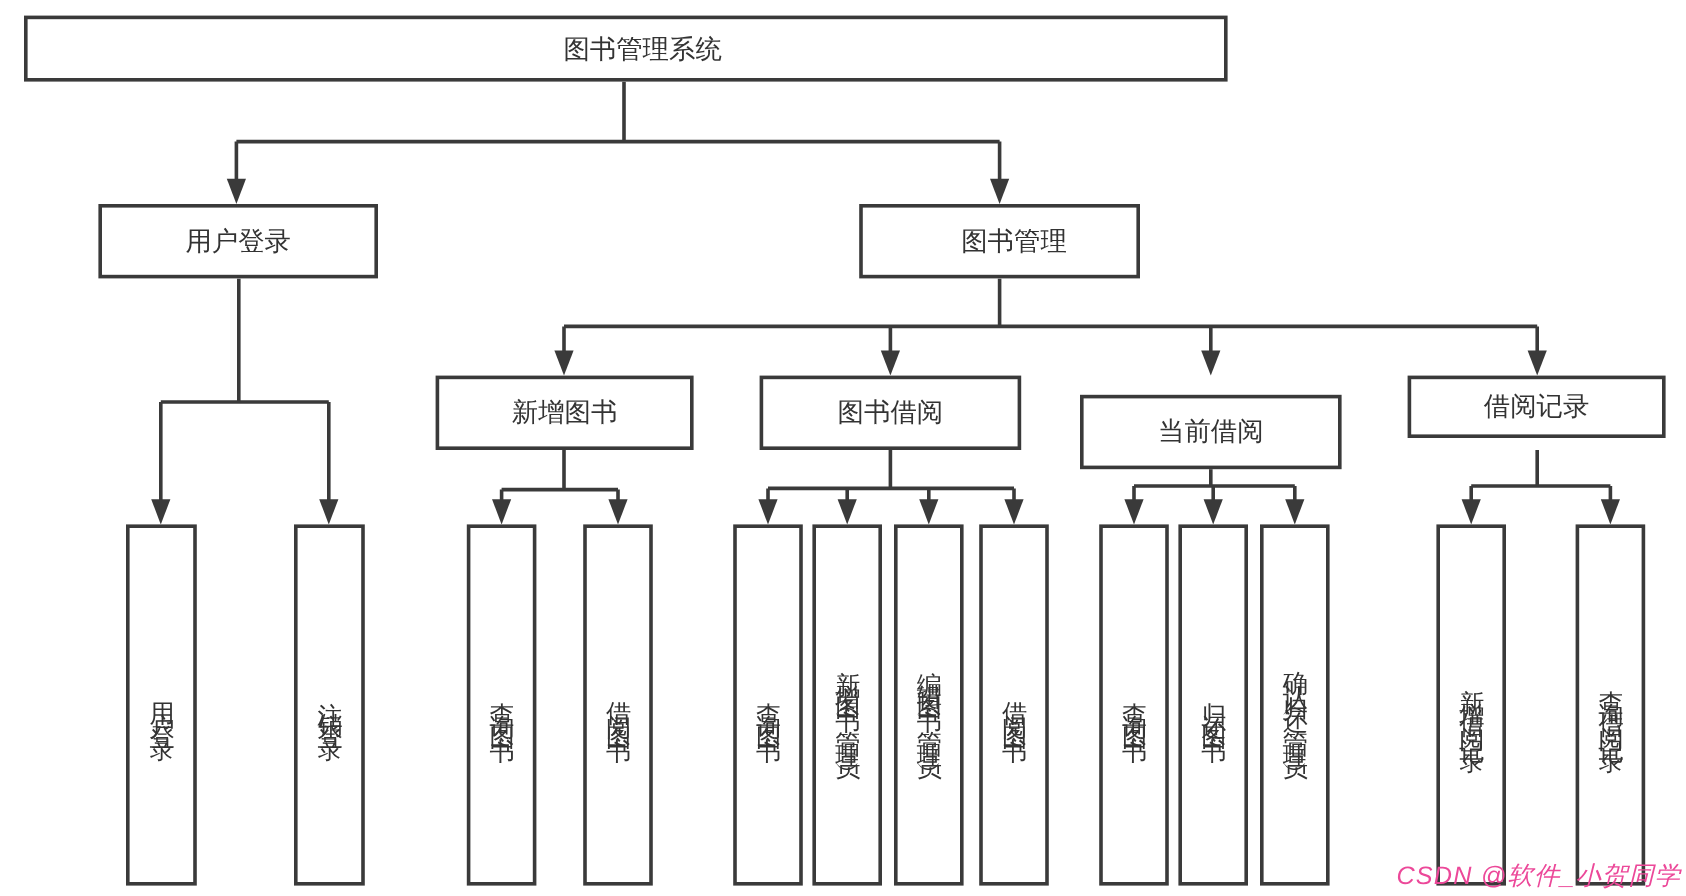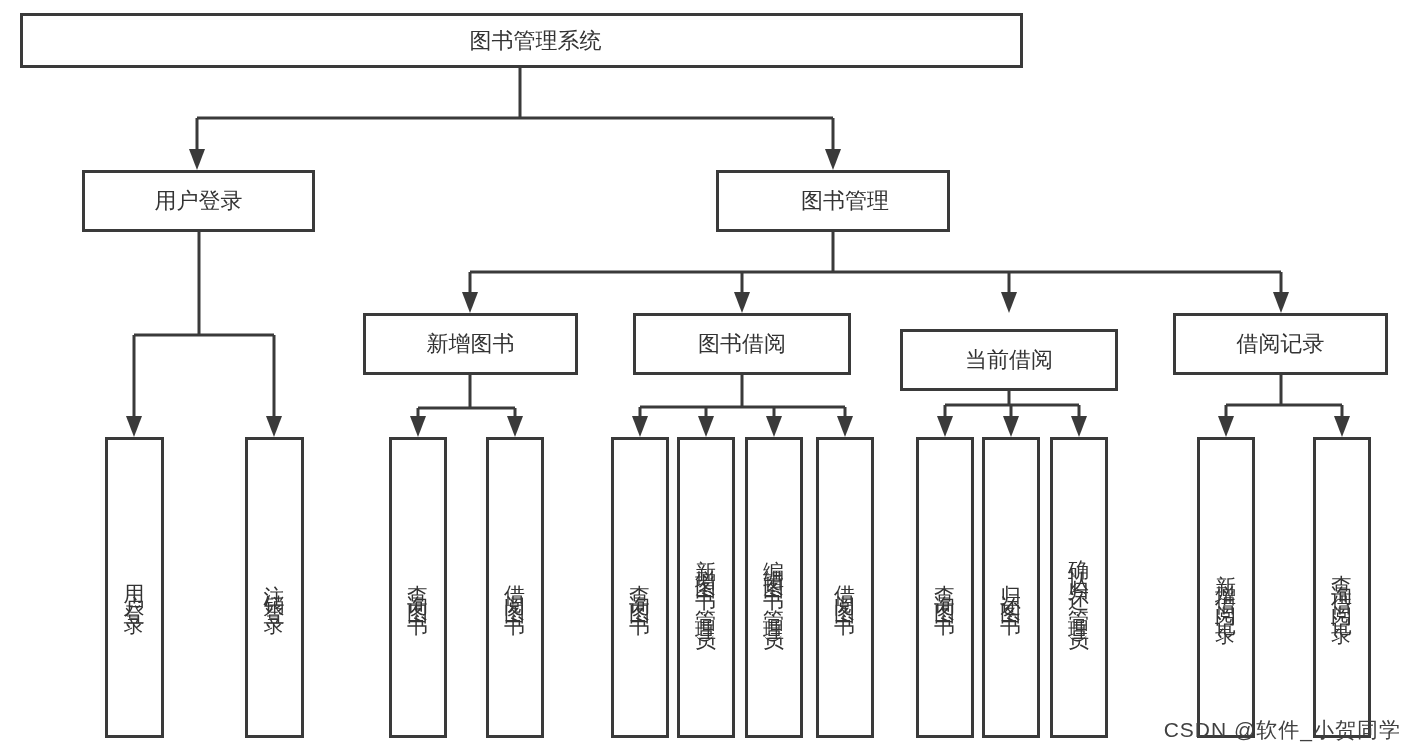--- a/index.html
+++ b/index.html
@@ -50,23 +50,24 @@
   }
   .arrowhead {
     fill: #3a3a3a;
     stroke: none;
   }
   #watermark {
     position: absolute;
     right: 4px;
     bottom: 3px;
     font-size: 21px;
-    color: #404040;
+    color: #ec4899;
     letter-spacing: 1px;
     z-index: 5;
+    font-style: italic;
   }
 </style>
 </head>
 <body>
 
 <div id="stage">
 
   <svg id="edges" viewBox="0 0 1405 747" xmlns="http://www.w3.org/2000/svg">
 
     <path class="edge-line" d="M520,68 V118 M197,118 H833 M197,118 V151 M833,118 V151"></path>
@@ -116,21 +117,21 @@
 
   <div class="box" style="left:363px; top:313px; width:215px; height:62px;">
     <span>新增图书</span>
   </div>
   <div class="box" style="left:633px; top:313px; width:218px; height:62px;">
     <span>图书借阅</span>
   </div>
   <div class="box" style="left:900px; top:313px; width:218px; height:62px;margin-top:16px;">
     <span>当前借阅</span>
   </div>
-  <div class="box" style="left:1173px; top:313px; width:215px; height:62px;">
+  <div class="box" style="left:1173px; top:313px; width:215px; height:52px;">
     <span>借阅记录</span>
   </div>
 
   <div class="box vbox" style="left:105px; top:437px; width:59px; height:301px;">
     <span class="vtext">用户登录</span>
   </div>
   <div class="box vbox" style="left:245px; top:437px; width:59px; height:301px;">
     <span class="vtext">注销登录</span>
   </div>
 

